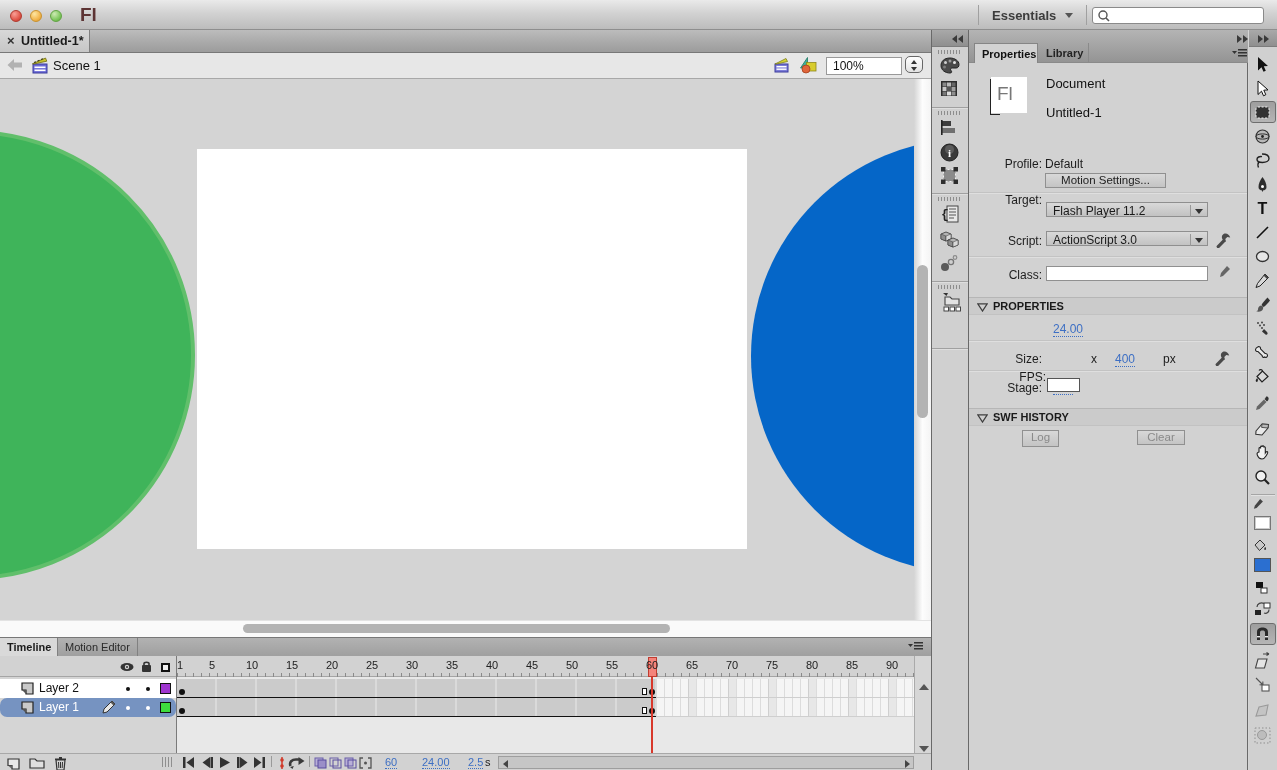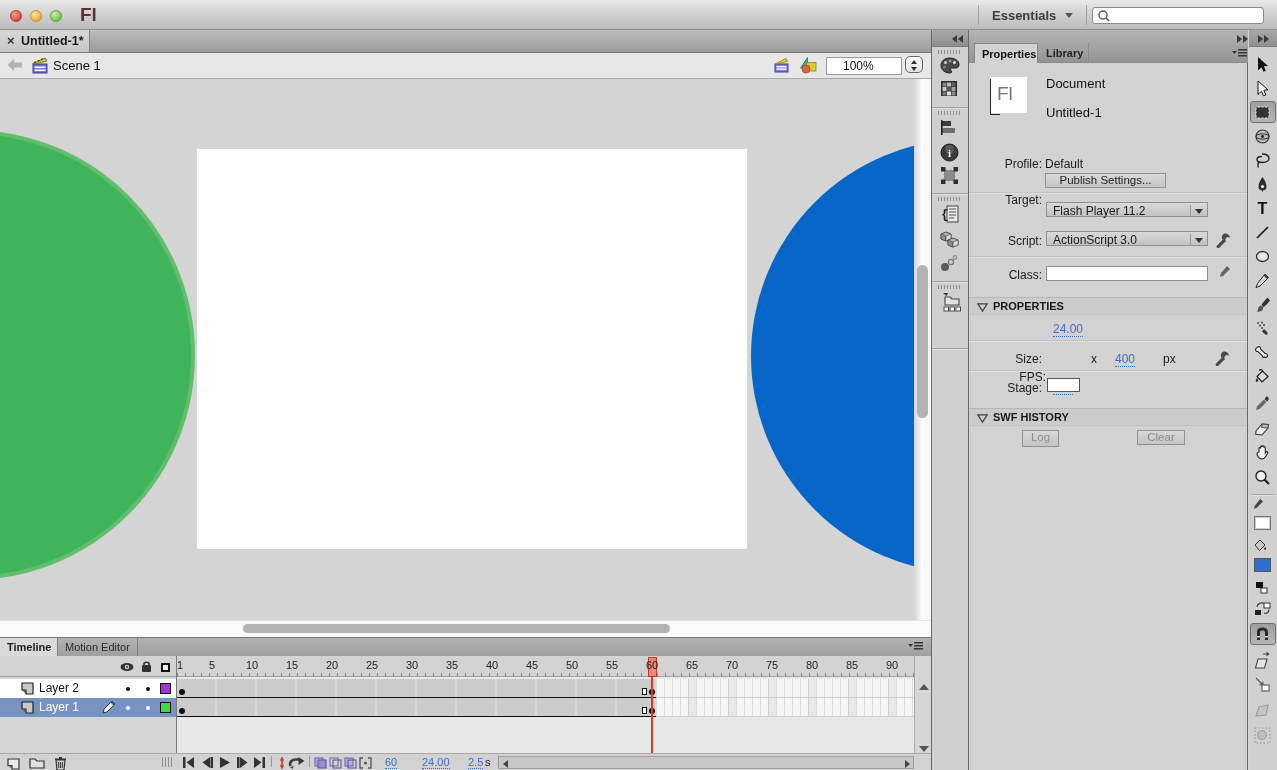--- a/index.html
+++ b/index.html
@@ -28,21 +28,21 @@
   border-bottom:1px solid #787878; }
 #doctab-active { left:0px; top:0px; width:90px; height:22px;
   background:linear-gradient(180deg,#d8d8d8,#c6c6c6); border-right:1px solid #808080; }
 #doctab-x { left:7px; top:3px; font-size:13px; color:#333; font-weight:bold; }
 #doctab-label { left:21px; top:4px; font-size:12.5px; font-weight:bold; color:#1a1a1a; }
 
 
 #editbar { left:0; top:53px; width:931px; height:26px; background:#e7e7e7; border-bottom:1px solid #a8a8a8; }
 #back-arrow { left:7px; top:5px; }
 #scene-label { left:53px; top:5px; font-size:13px; color:#111; }
-#zoom-input { left:826px; top:4px; width:76px; height:18px; background:#fff; border:1px solid #999; font-size:12px; color:#111; padding-left:16px; line-height:16px; }
+#zoom-input { left:826px; top:4px; width:76px; height:18px; background:#fff; border:1px solid #999; font-size:12px; color:#111; padding-left:6px; line-height:16px; }
 #stepper { left:905px; top:3px; width:18px; height:17px; background:linear-gradient(180deg,#fefefe,#e2e2e2); border:1.5px solid #666; border-radius:5px; }
 
 
 #stage-area { left:0; top:79px; width:931px; height:541px; background:#d4d4d4; overflow:hidden; }
 #white-stage { left:197px; top:70px; width:550px; height:400px; background:#ffffff; }
 #vscroll-stage { left:914px; top:0px; width:17px; height:541px; background:linear-gradient(90deg,#d4d4d4,#fdfdfd 50%,#f4f4f4); }
 #vthumb-stage { left:917px; top:186px; width:11px; height:153px; background:#b3b3b3; border-radius:6px; }
 #hscroll-stage { left:0; top:620px; width:931px; height:17px; background:#fafafa; border-top:1px solid #e3e3e3; }
 #hthumb-stage { left:243px; top:624px; width:427px; height:9px; background:#b3b3b3; border-radius:5px; }
 
@@ -53,21 +53,21 @@
 #tl-tab-active { left:0; top:0; width:58px; height:18px; background:#d9d9d9; border-right:1px solid #818181; }
 #tl-tab-active span { position:absolute; left:7px; top:3px; font-size:11px; font-weight:bold; color:#1a1a1a; }
 #tl-tab2 { left:58px; top:0; width:80px; height:18px; border-right:1px solid #818181; }
 #tl-tab2 span { position:absolute; left:7px; top:3px; font-size:11px; color:#2a2a2a; }
 #tl-menu { left:908px; top:3px; }
 
 #tl-header { left:0; top:19px; width:914px; height:21px; background:#d2d2d2; border-bottom:1px solid #a5a5a5; }
 #tl-layers { left:0; top:40px; width:177px; height:76px; background:#d5d5d5; border-right:1px solid #9a9a9a; }
 .layer-row { left:0; width:176px; height:19px; }
 #layer2 { top:42px; background:#ffffff; }
-#layer1 { top:61px; background:#7693c1; }
+#layer1 { top:61px; background:#7693c1;border-radius:7px; }
 .layer-name { position:absolute; left:39px; top:2px; font-size:12px; }
 #frames { left:177px; top:40px; width:737px; height:76px; background:#e8e8e8; }
 #tl-vscroll { left:914px; top:19px; width:17px; height:97px; background:#d6d6d6; border-left:1px solid #aaa; }
 #tl-bottombar { left:0; top:116px; width:931px; height:17px; background:#d2d2d2; border-top:1px solid #a8a8a8; }
 .rulnum { position:absolute; top:3px; font-size:11px; color:#222; width:20px; text-align:center; }
 .frow-span { position:absolute; left:0; width:479px; height:19px; background:#cbcbcb; border-bottom:1px solid #111;
   background-image:repeating-linear-gradient(90deg, transparent 0 38px, #dadada 38px 40px); }
 .frow-empty { position:absolute; left:479px; width:258px; height:19px; background-color:#f5f5f5;
   background-image:repeating-linear-gradient(90deg, transparent 0 32px, rgba(0,0,0,0.06) 32px 40px),
                    repeating-linear-gradient(90deg, #dcdcdc 0 1px, transparent 1px 8px);
@@ -466,21 +466,21 @@
   <div class="abs" style="left:77px;top:46px;font-size:13px;color:#111;">Document</div>
   <div class="abs" style="left:77px;top:75px;font-size:13px;color:#111;">Untitled-1</div>
 
   <div class="rowsep" style="top:162px;"></div>
   <div class="rowsep" style="top:226px;"></div>
   <div class="rowsep" style="top:310px;"></div>
   <div class="rowsep" style="top:340px;"></div>
 
   <div class="plabel" style="left:0px;top:127px;width:73px;">Profile:</div>
   <div class="abs" style="left:76px;top:127px;font-size:12px;color:#1d1d1d;">Default</div>
-  <div class="pbtn" style="left:76px;top:143px;width:121px;height:15px;line-height:13px;">Publish Settings...</div>
+  <div class="pbtn" style="left:76px;top:143px;width:121px;height:15px;line-height:13px;">Motion Settings...</div>
   <div class="plabel" style="left:0px;top:163px;width:73px;">Target:</div>
   <div class="dropdown" style="left:77px;top:172px;width:162px;">
       <span style="position:absolute;left:6px;top:1px;">Flash Player 11.2</span>
       <div class="dd-sep"></div>
       <div class="dd-arrow"></div>
     </div>
   <div class="plabel" style="left:0px;top:204px;width:73px;">Script:</div>
   <div class="dropdown" style="left:77px;top:201px;width:162px;">
       <span style="position:absolute;left:6px;top:1px;">ActionScript 3.0</span>
       <div class="dd-sep"></div>

